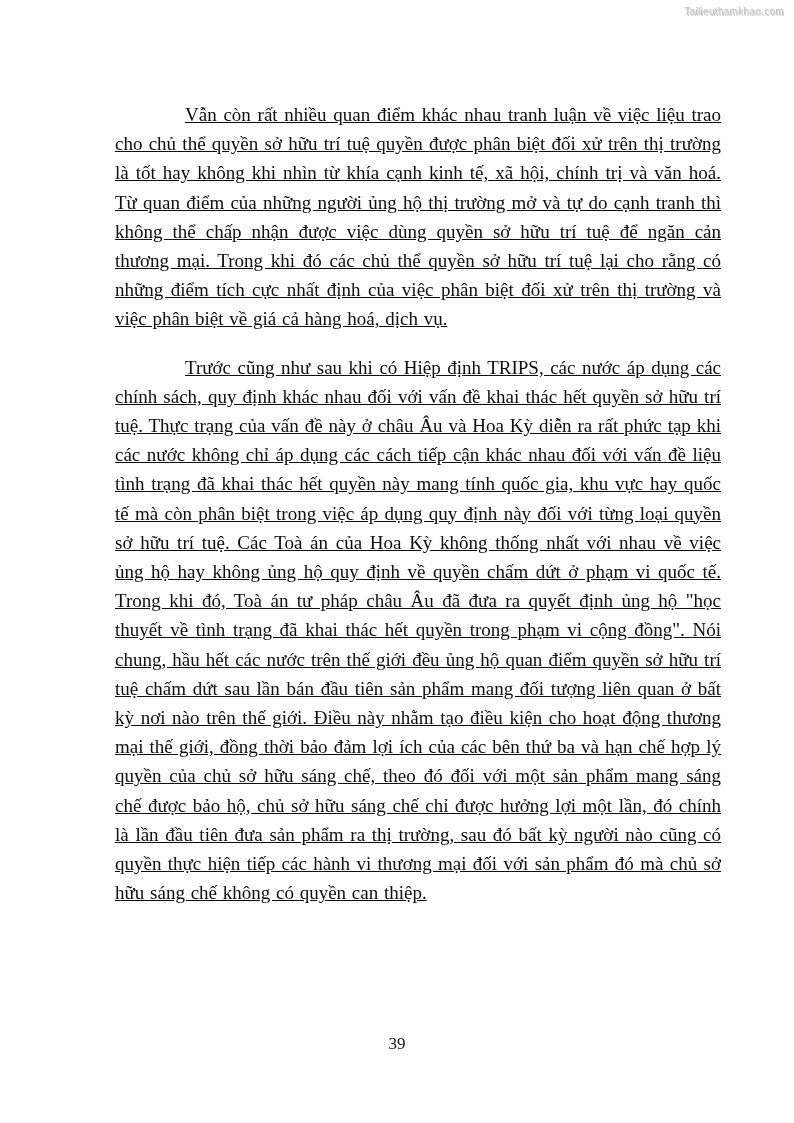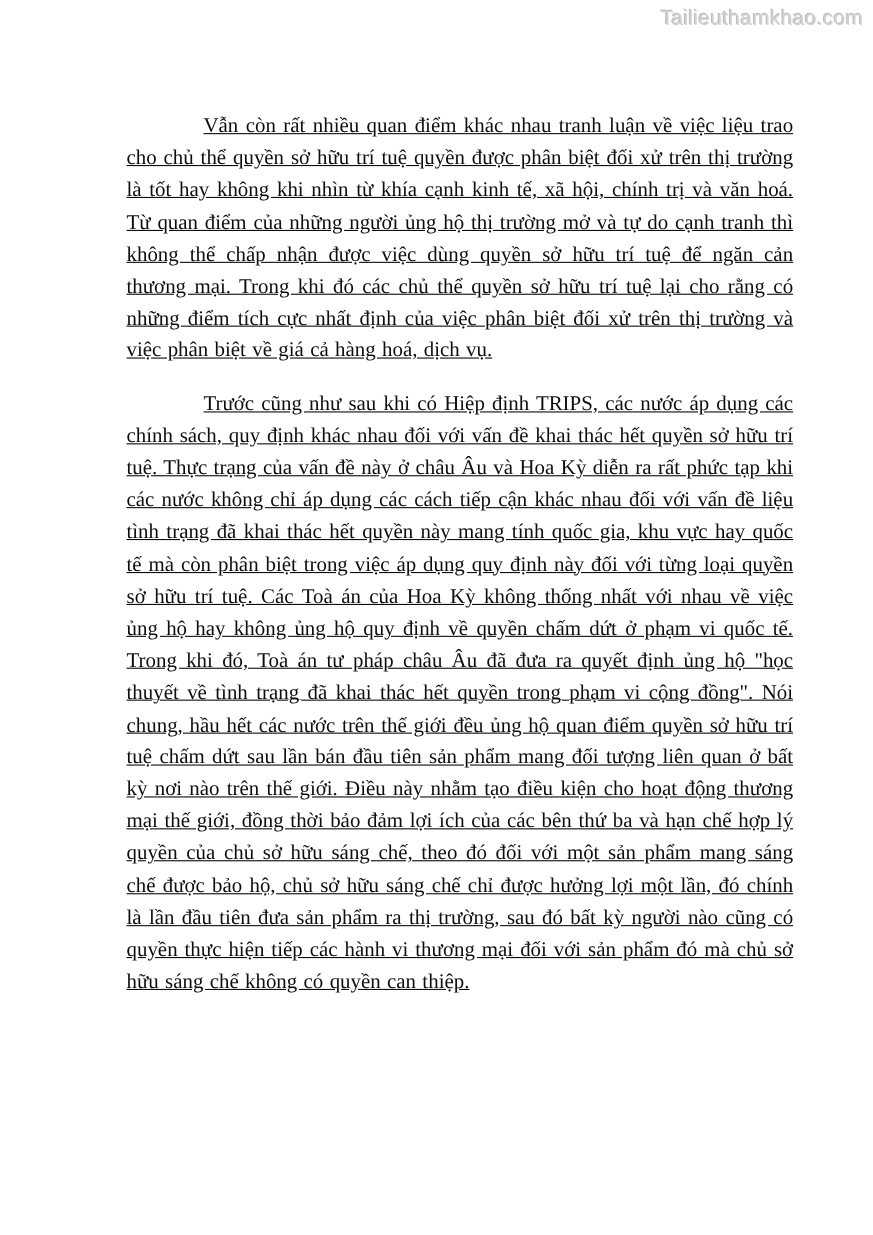--- a/index.html
+++ b/index.html
@@ -14,21 +14,21 @@
     position: relative;
     width: 794px;
     height: 1123px;
     background: #ffffff;
   }
   .watermark {
     position: absolute;
     top: 7px;
     right: 9px;
     font-family: "Liberation Sans", sans-serif;
-    font-size: 19px;
+    font-size: 10px;
     color: #d2d2d2;
     text-shadow: -1px -1px 0 #bcbcbc, 1px 1px 0 #ffffff;
     letter-spacing: 0.3px;
     user-select: none;
   }
   .content {
     position: absolute;
     top: 100px;
     left: 115px;
     width: 606px;
@@ -58,14 +58,15 @@
 
 <div class="page">
 
   <div class="watermark">Tailieuthamkhao.com</div>
 
   <div class="content">
     <p>Vẫn còn rất nhiều quan điểm khác nhau tranh luận về việc liệu trao cho chủ thể quyền sở hữu trí tuệ quyền được phân biệt đối xử trên thị trường là tốt hay không khi nhìn từ khía cạnh kinh tế, xã hội, chính trị và văn hoá. Từ quan điểm của những người ủng hộ thị trường mở và tự do cạnh tranh thì không thể chấp nhận được việc dùng quyền sở hữu trí tuệ để ngăn cản thương mại. Trong khi đó các chủ thể quyền sở hữu trí tuệ lại cho rằng có những điểm tích cực nhất định của việc phân biệt đối xử trên thị trường và việc phân biệt về giá cả hàng hoá, dịch vụ.</p>
     <p>Trước cũng như sau khi có Hiệp định TRIPS, các nước áp dụng các chính sách, quy định khác nhau đối với vấn đề khai thác hết quyền sở hữu trí tuệ. Thực trạng của vấn đề này ở châu Âu và Hoa Kỳ diễn ra rất phức tạp khi các nước không chỉ áp dụng các cách tiếp cận khác nhau đối với vấn đề liệu tình trạng đã khai thác hết quyền này mang tính quốc gia, khu vực hay quốc tế mà còn phân biệt trong việc áp dụng quy định này đối với từng loại quyền sở hữu trí tuệ. Các Toà án của Hoa Kỳ không thống nhất với nhau về việc ủng hộ hay không ủng hộ quy định về quyền chấm dứt ở phạm vi quốc tế. Trong khi đó, Toà án tư pháp châu Âu đã đưa ra quyết định ủng hộ "học thuyết về tình trạng đã khai thác hết quyền trong phạm vi cộng đồng". Nói chung, hầu hết các nước trên thế giới đều ủng hộ quan điểm quyền sở hữu trí tuệ chấm dứt sau lần bán đầu tiên sản phẩm mang đối tượng liên quan ở bất kỳ nơi nào trên thế giới. Điều này nhằm tạo điều kiện cho hoạt động thương mại thế giới, đồng thời bảo đảm lợi ích của các bên thứ ba và hạn chế hợp lý quyền của chủ sở hữu sáng chế, theo đó đối với một sản phẩm mang sáng chế được bảo hộ, chủ sở hữu sáng chế chỉ được hưởng lợi một lần, đó chính là lần đầu tiên đưa sản phẩm ra thị trường, sau đó bất kỳ người nào cũng có quyền thực hiện tiếp các hành vi thương mại đối với sản phẩm đó mà chủ sở hữu sáng chế không có quyền can thiệp.</p>
   </div>
 
+  <div class="page-number">39</div>
 
 </div>
 
 </body></html>

